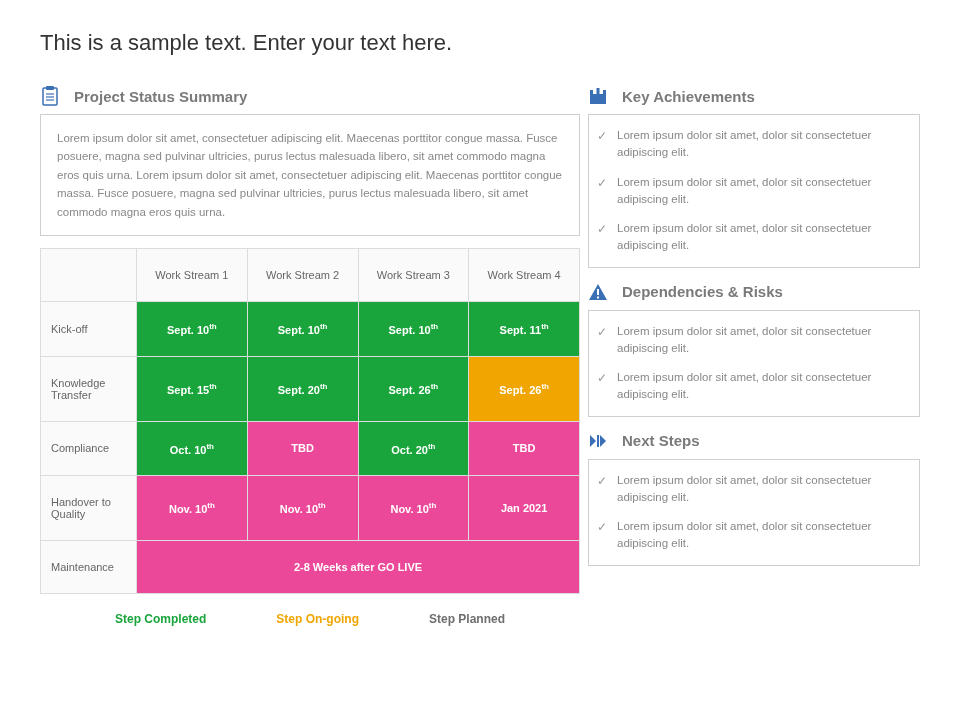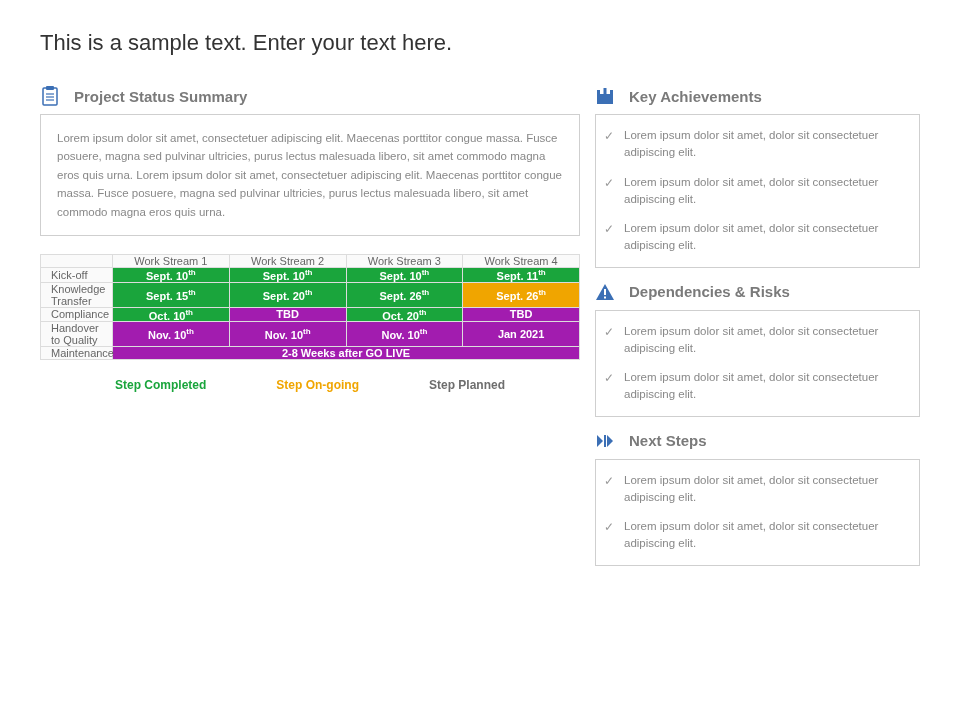--- a/index.html
+++ b/index.html
@@ -12,21 +12,21 @@
     color: #555;
   }
   .title {
     font-size: 22px;
     color: #333;
     margin-bottom: 30px;
     font-weight: normal;
   }
   .columns {
     display: flex;
-    gap: 15px;
+    gap: 8px;
   }
   .left { flex: 0 0 540px; }
   .right { flex: 1; }
 
   .section-header {
     display: flex;
     align-items: center;
     gap: 14px;
     margin-bottom: 8px;
   }
@@ -38,58 +38,58 @@
     justify-content: center;
   }
   .section-header .label {
     font-size: 15px;
     font-weight: bold;
     color: #7a7a7a;
   }
   .box {
     border: 1px solid #cfcfcf;
     padding: 14px 16px;
-    margin-bottom: 18px;
+    margin-bottom: 12px;
   }
   .summary-text {
     font-size: 11.5px;
     line-height: 1.6;
     color: #888;
   }
 
   table.status {
     width: 100%;
     border-collapse: collapse;
     font-size: 11px;
     table-layout: fixed;
   }
   table.status th, table.status td {
     border: 1px solid #dcdcdc;
-    padding: 0 6px;
+    padding: 20px 6px;
     text-align: center;
     vertical-align: middle;
   }
   table.status th {
     background: #fafafa;
     color: #666;
     font-weight: normal;
     font-size: 11px;
   }
   table.status .rowlabel {
     background: #fafafa;
     color: #666;
     text-align: left;
     padding-left: 10px;
     font-size: 11px;
-    width: 72px;
+    width: 96px;
   }
   .cell { color: #fff; font-weight: bold; font-size: 11px; }
   .completed { background: #1aa53c; }
   .ongoing   { background: #f0a500; }
-  .planned   { background: #a21caf; }
+  .planned   { background: #ec4899; }
 
   .legend {
     display: flex;
     gap: 70px;
     margin-top: 18px;
     justify-content: center;
     font-size: 12px;
     font-weight: bold;
   }
   .legend .lc { color: #1aa53c; }

